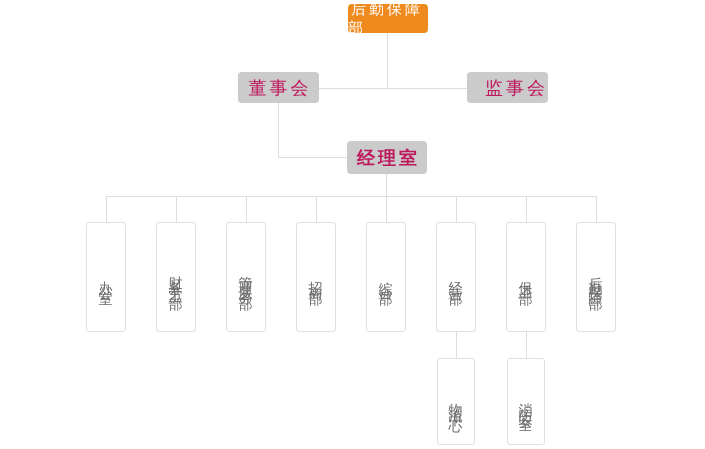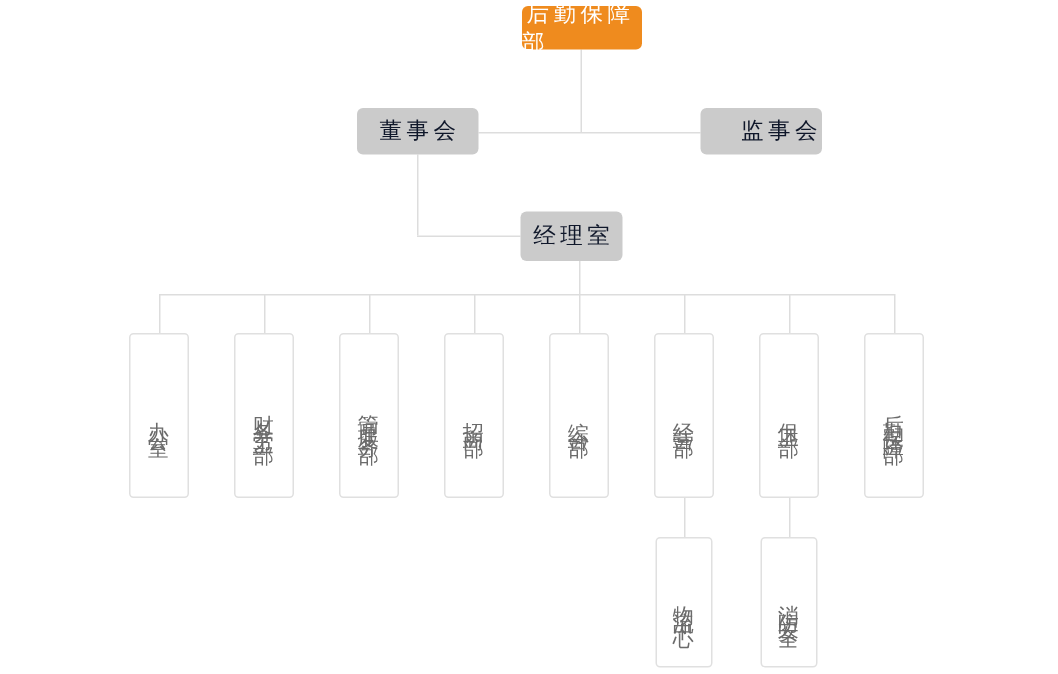--- a/index.html
+++ b/index.html
@@ -22,22 +22,22 @@
   }
   .node-root {
     background: #ef8b1e;
     color: #ffffff;
     font-size: 15px;
     letter-spacing: 3px;
     text-indent: 3px;
   }
   .node-gray {
     background: #cbcbcb;
-    color: #0f172a;
-    font-size: 15px;
+    color: #be185d;
+    font-size: 18px;
     letter-spacing: 3px;
     text-indent: 3px;
   }
   .node-white {
     background: #ffffff;
     border: 1px solid #e0e0e0;
     border-radius: 3px;
     color: #6b6b6b;
     font-size: 14px;
   }
@@ -80,21 +80,21 @@
     <span>后勤保障部</span>
   </div>
 
   <div class="node node-gray" style="left:238px; top:72px; width:81px; height:31px;">
     <span>董事会</span>
   </div>
   <div class="node node-gray" style="left:467px; top:72px; width:81px; height:31px;justify-content:flex-end;">
     <span>监事会</span>
   </div>
 
-  <div class="node node-gray" style="left:347px; top:141px; width:68px; height:33px;">
+  <div class="node node-gray" style="left:347px; top:141px; width:80px; height:33px;font-weight:bold;">
     <span>经理室</span>
   </div>
 
   <div class="node node-white" style="left:86px;  top:222px; width:40px; height:110px;">
     <span class="vtext">办公室</span>
   </div>
   <div class="node node-white" style="left:156px; top:222px; width:40px; height:110px;">
     <span class="vtext">财务劳工部</span>
   </div>
   <div class="node node-white" style="left:226px; top:222px; width:40px; height:110px;">

